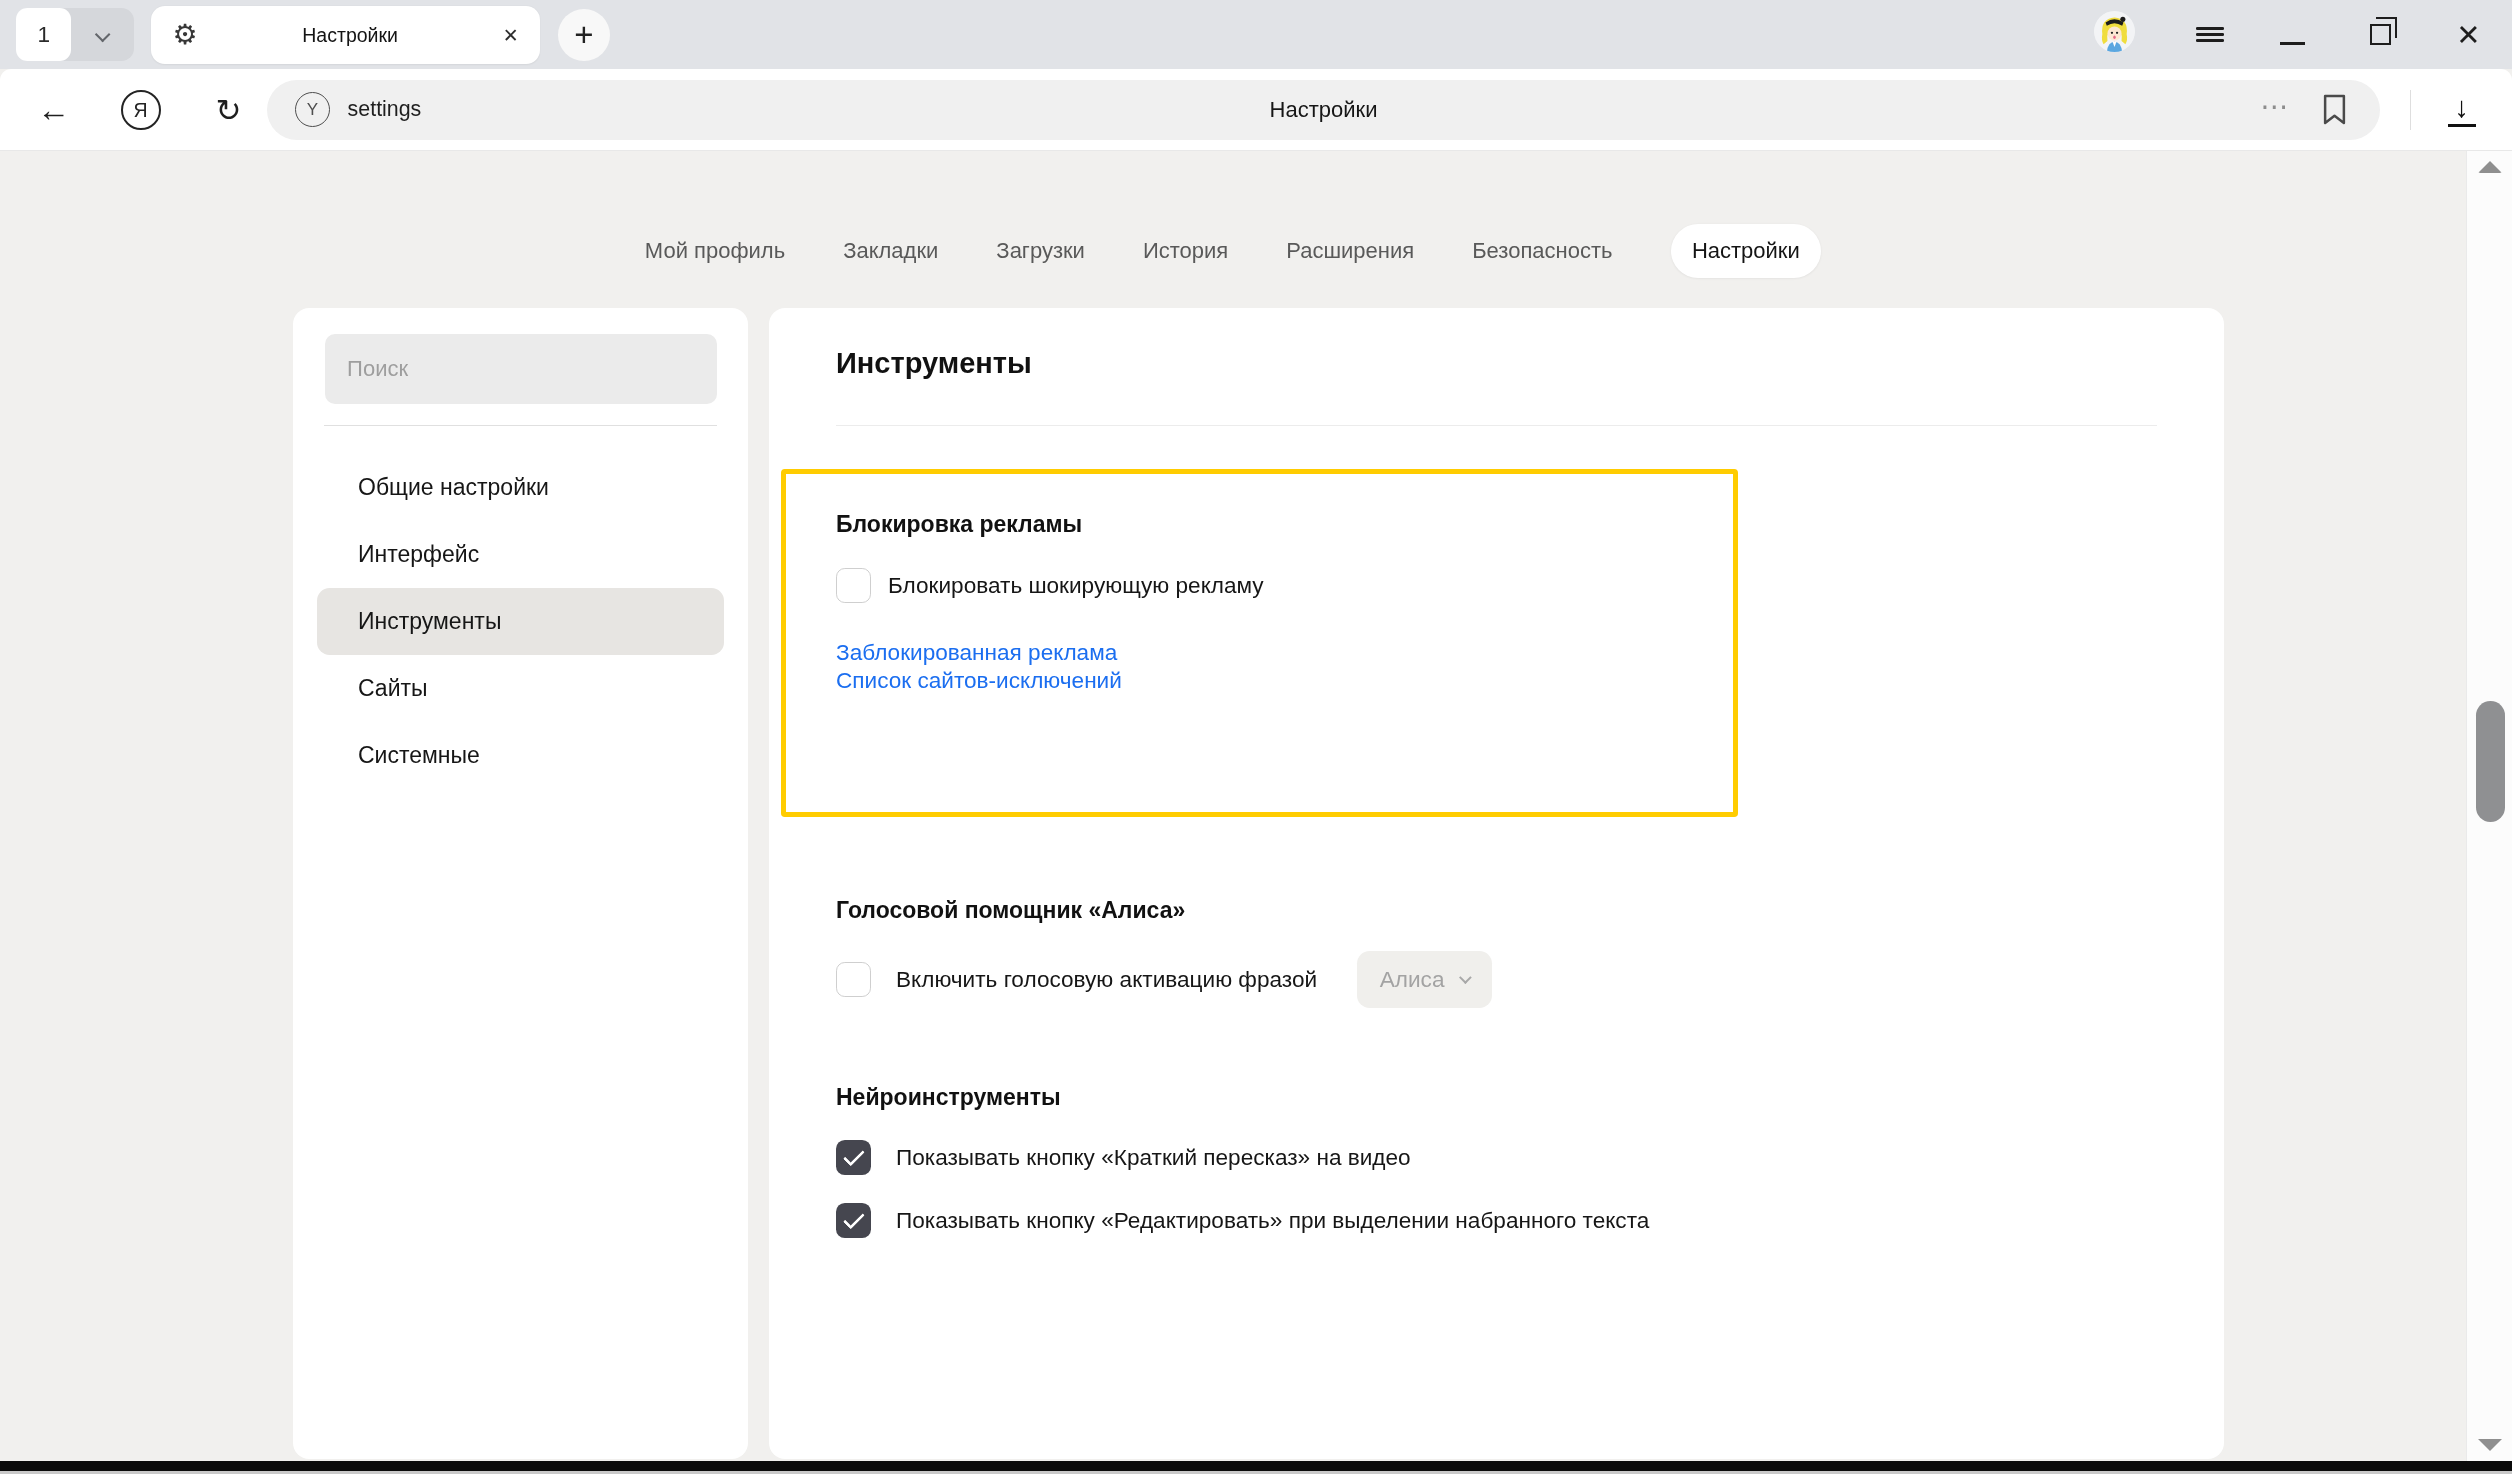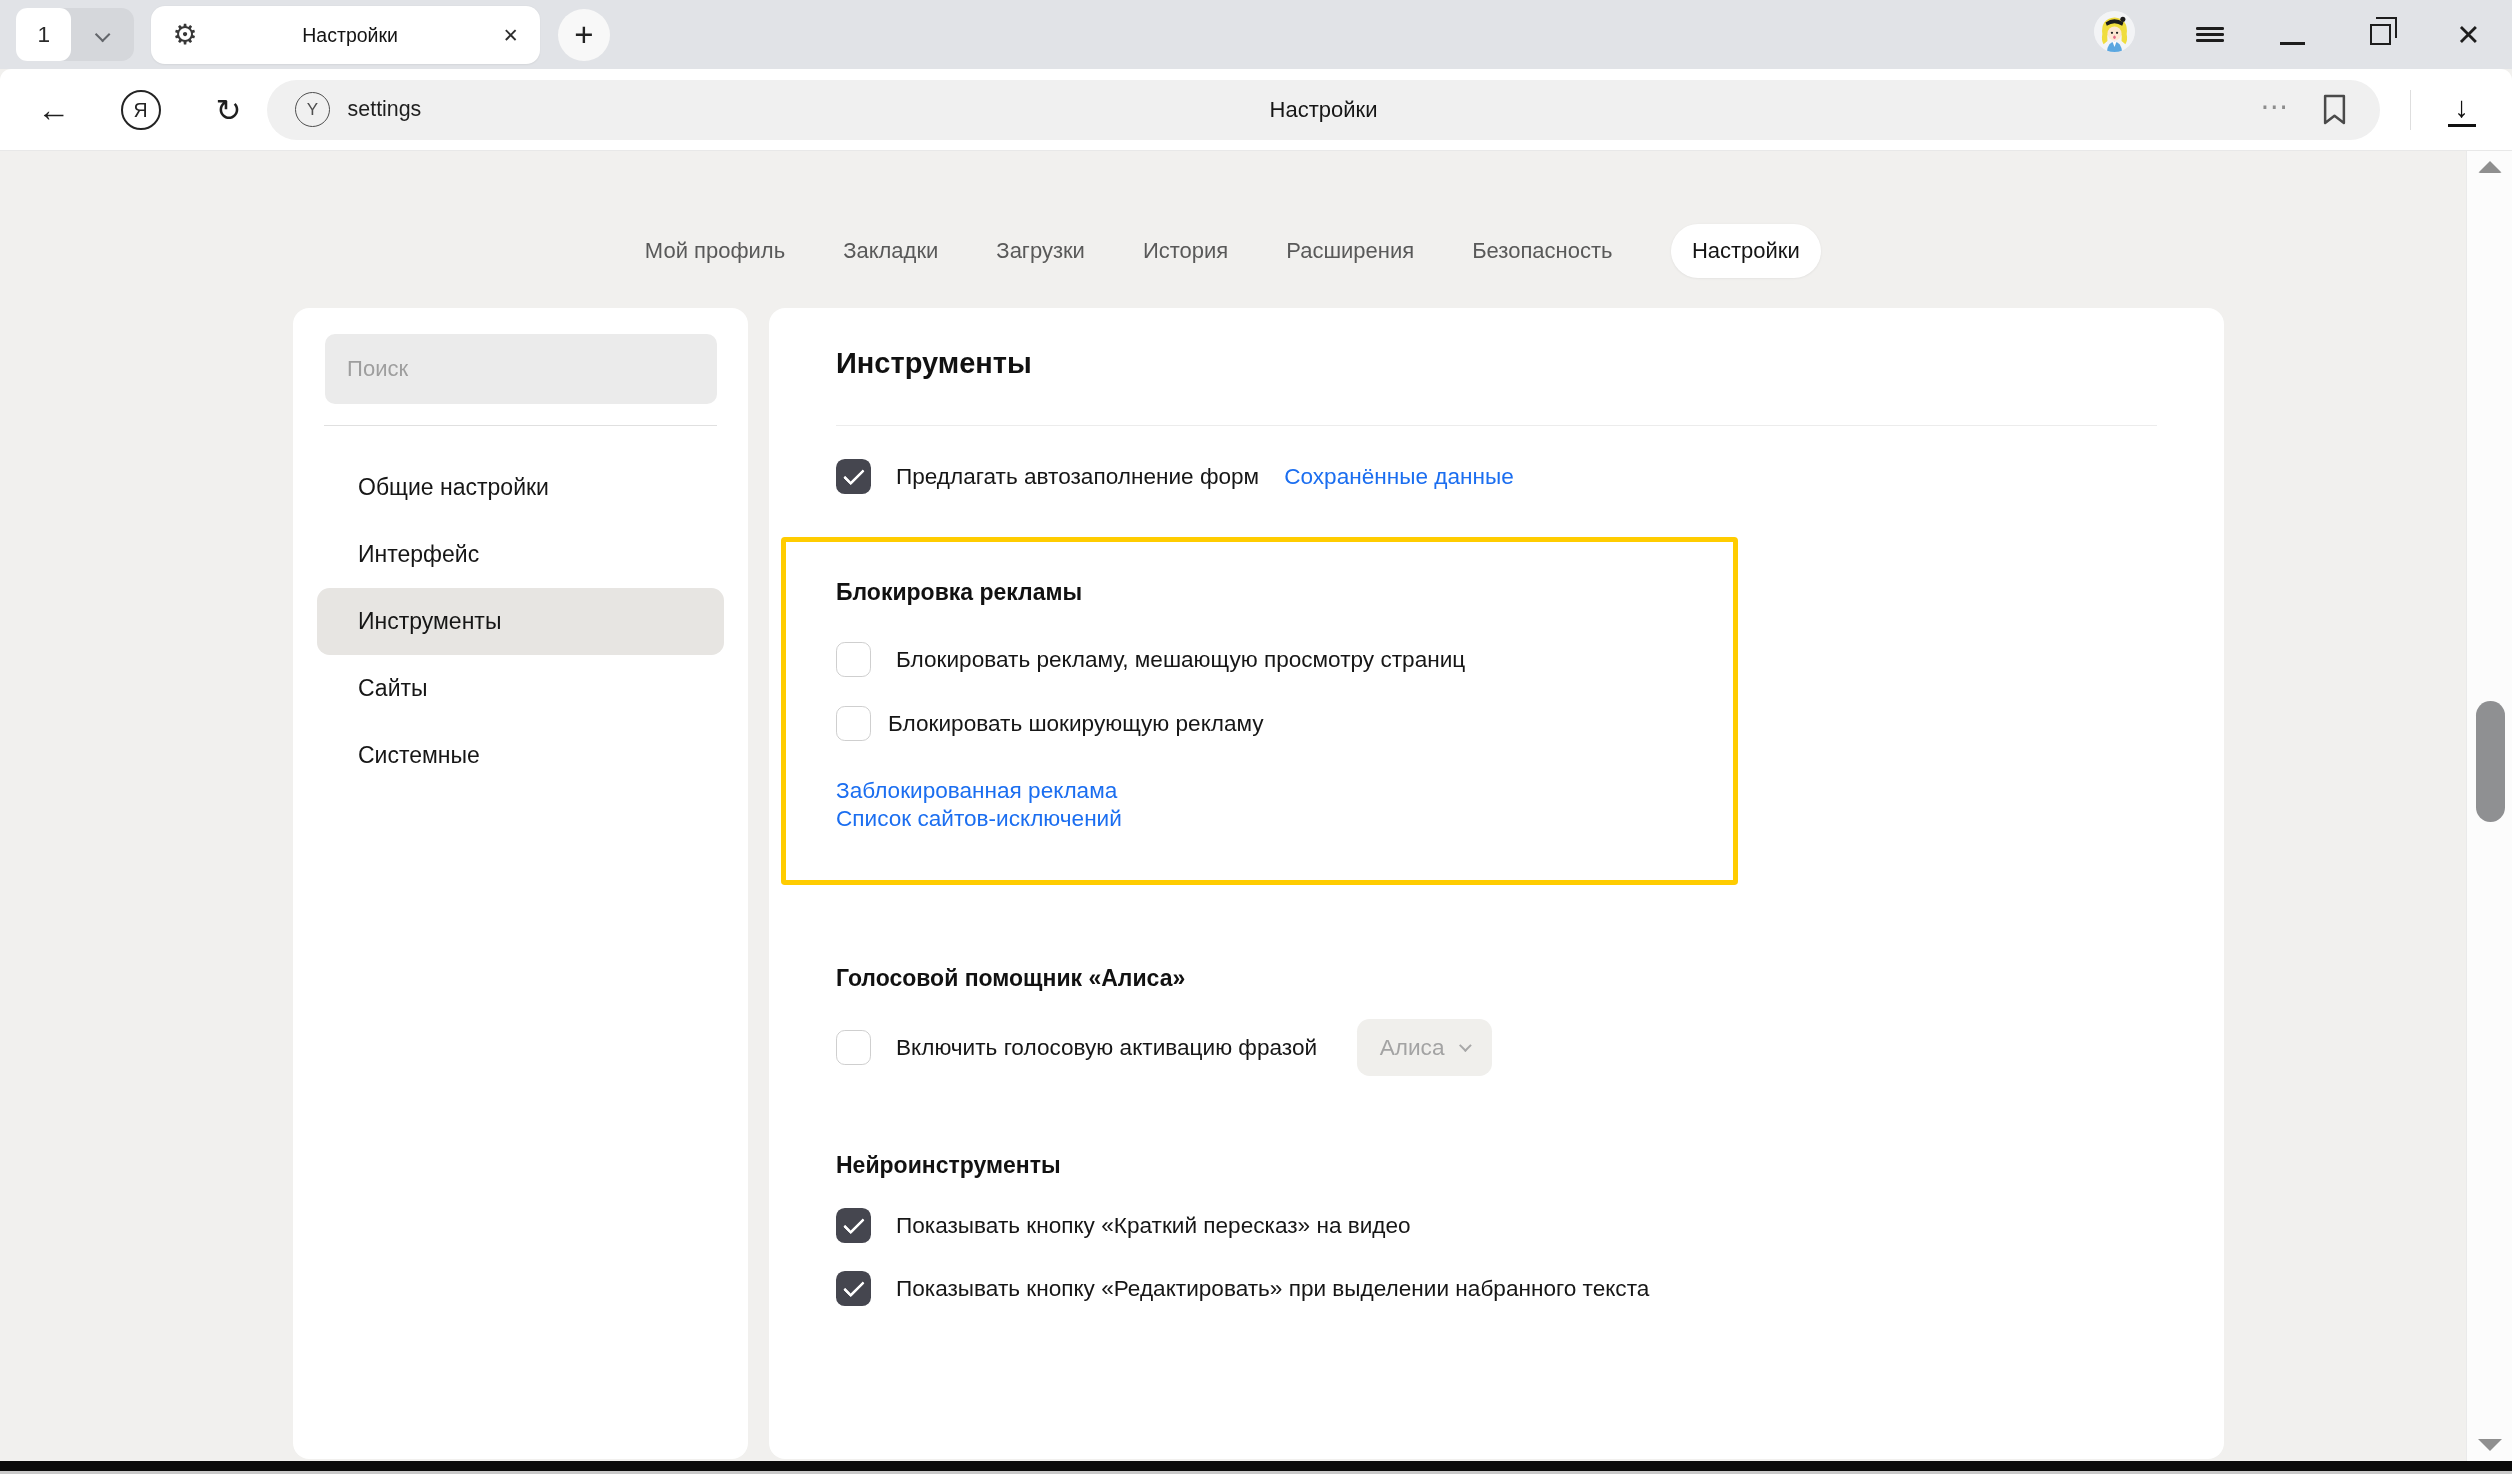--- a/index.html
+++ b/index.html
@@ -190,32 +190,23 @@
     <div class="sb-item selected">Инструменты</div>
     <div class="sb-item">Сайты</div>
     <div class="sb-item">Системные</div>
   </div>
 </div>
 
 <div class="card main">
   <h1>Инструменты</h1>
   <div class="divider"></div>
 
-  <div class="row row-autofill">
-    <span class="cb checked"></span>
-    <span>Предлагать автозаполнение форм</span>
-    <a class="link" href="#">Сохранённые данные</a>
-  </div>
 
   <div class="adbox">
     <h2>Блокировка рекламы</h2>
-    <div class="row row1">
-      <span class="cb unchecked"></span>
-      <span>Блокировать рекламу, мешающую просмотру страниц</span>
-    </div>
     <div class="row row2">
       <span class="cb unchecked"></span>
       <span>Блокировать шокирующую рекламу</span>
     </div>
     <a class="link link1" href="#">Заблокированная реклама</a>
     <a class="link link2" href="#">Список сайтов-исключений</a>
   </div>
 
   <h2 class="h2-alice">Голосовой помощник «Алиса»</h2>
   <div class="row row-alice">

